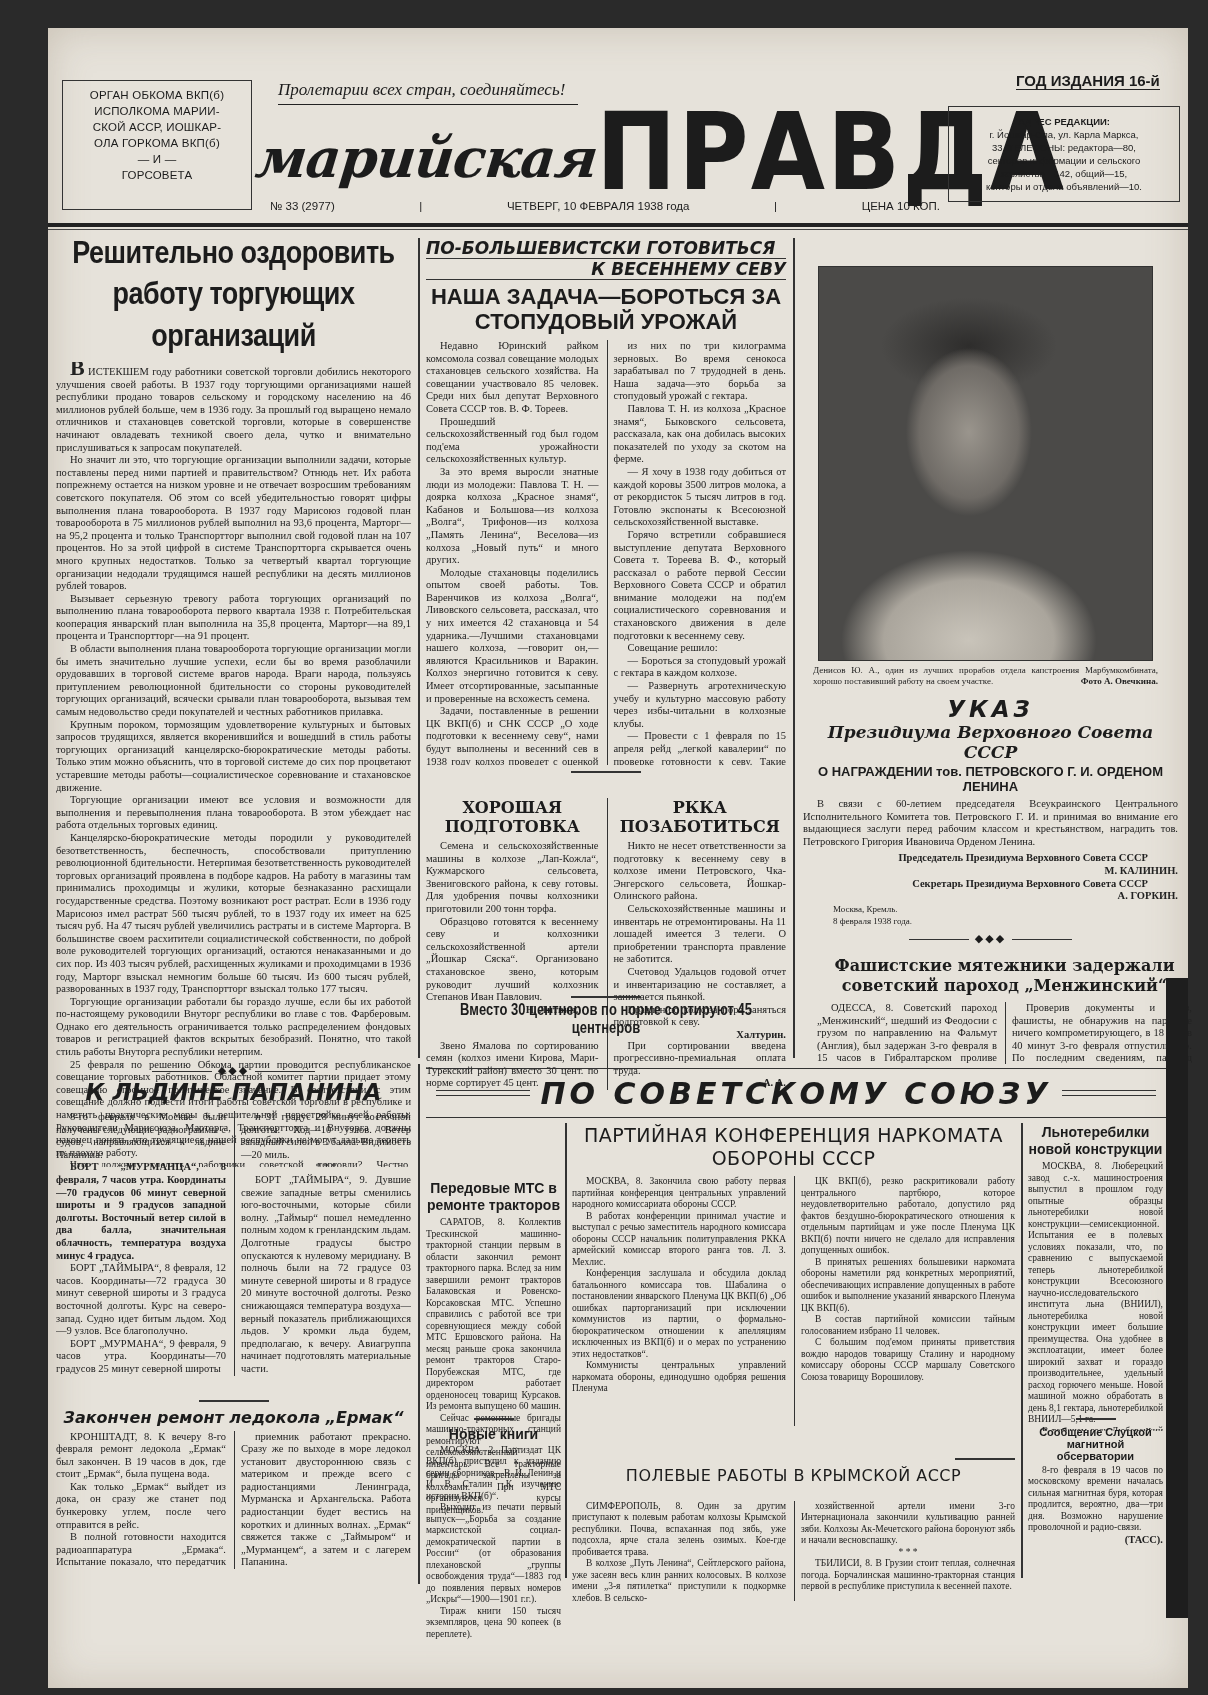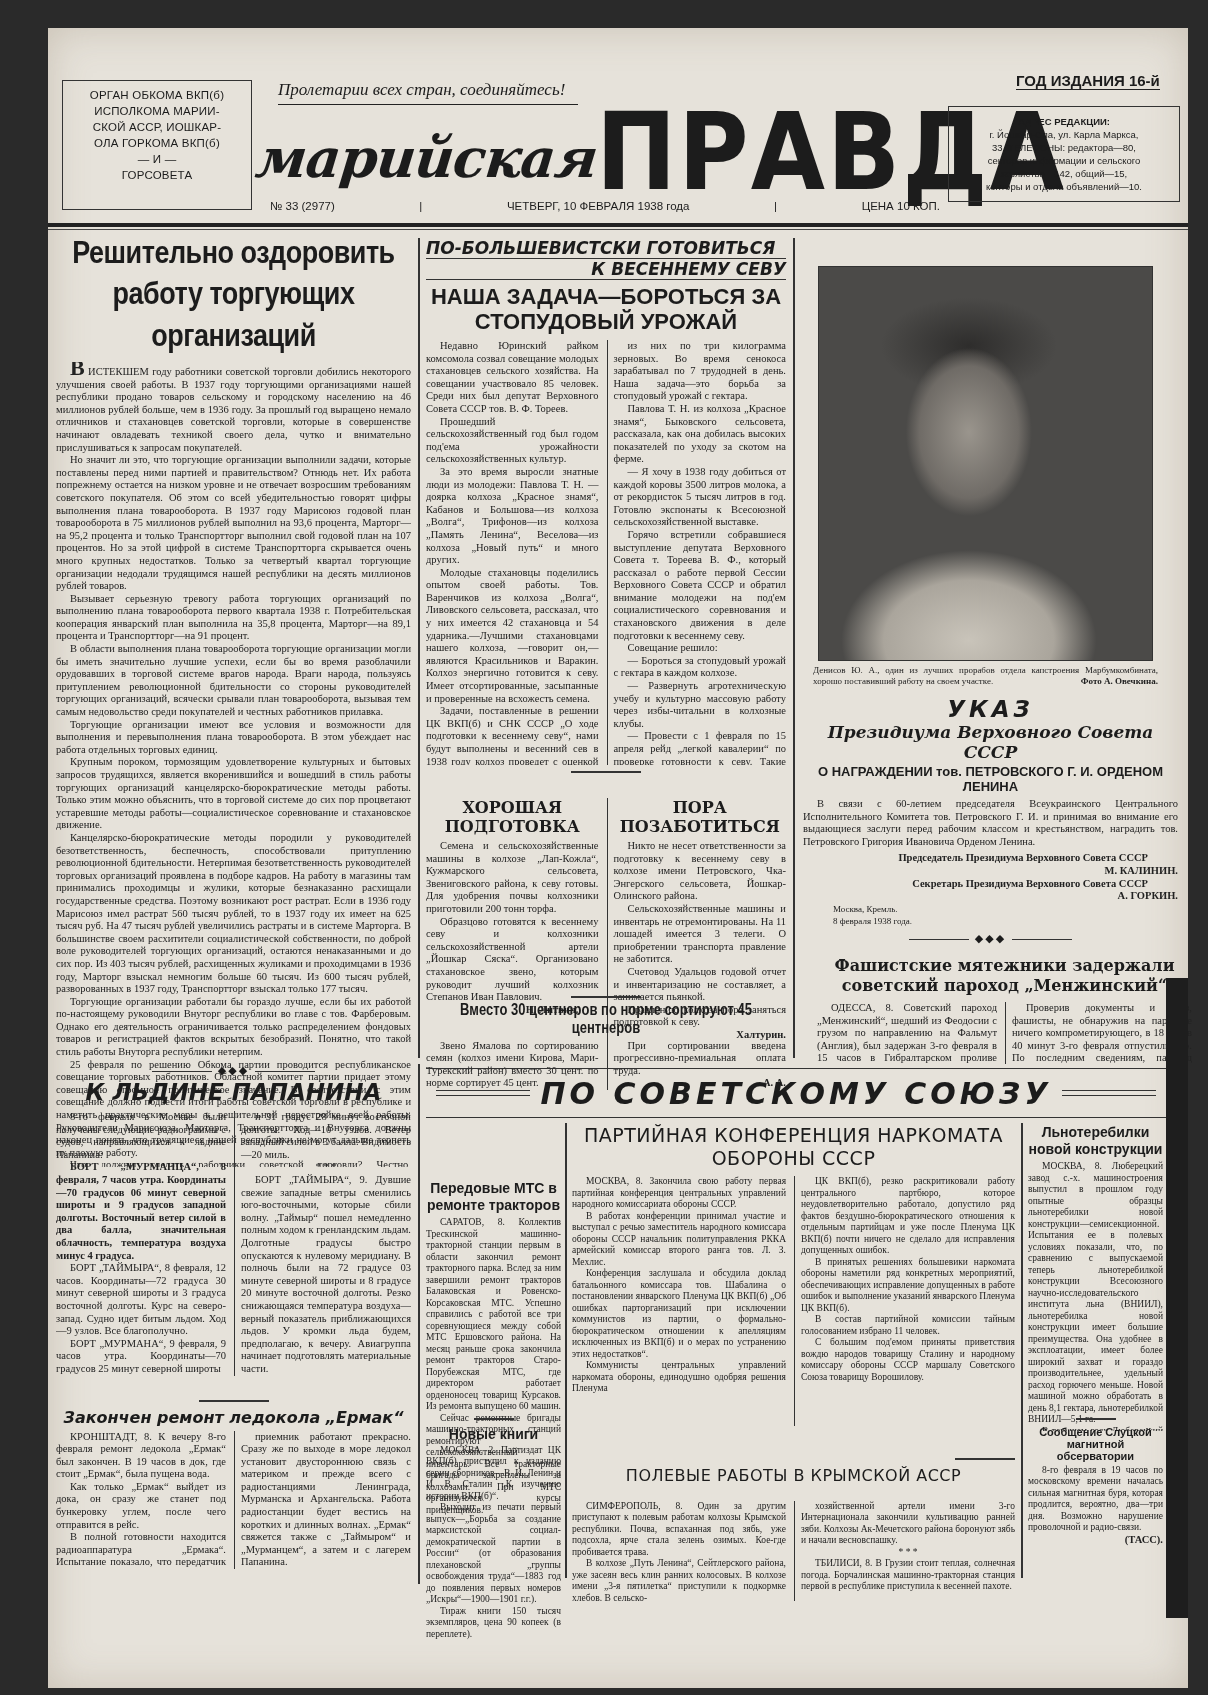--- a/index.html
+++ b/index.html
@@ -96,22 +96,22 @@
   <div class="abs vline" style="left:370px; top:210px; height:820px;"></div>
   <div class="abs vline" style="left:745px; top:210px; height:820px;"></div>
 
   <div class="abs" style="left:8px; top:212px; width:355px;">
     <h1 class="big-head">Решительно оздоровить работу торгующих организаций</h1>
     <div class="body-text" style="margin-top:14px; height:805px; overflow:hidden;">
       <p class="lead">В ИСТЕКШЕМ году работники советской торговли добились некоторого улучшения своей работы. В 1937 году торгующими организациями нашей республики продано товаров сельскому и городскому населению на 46 миллионов рублей больше, чем в 1936 году. За прошлый год выращено немало отличников и стахановцев советской торговли, которые в совершенстве начинают овладевать техникой своего дела, чутко и внимательно прислушиваться к запросам покупателей.</p>
       <p>Но значит ли это, что торгующие организации выполнили задачи, которые поставлены перед ними партией и правительством? Отнюдь нет. Их работа попрежнему остается на низком уровне и не отвечает возросшим требованиям советского покупателя. Об этом со всей убедительностью говорят цифры выполнения плана товарооборота. В 1937 году Марисоюз годовой план товарооборота в 75 миллионов рублей выполнил на 93,6 процента, Марторг—на 95,2 процента и только Транспортторг выполнил свой годовой план на 107 процентов. Но за этой цифрой в системе Транспортторга скрывается очень много крупных недостатков. Только за четвертый квартал торгующие организации недодали трудящимся нашей республики на десять миллионов рублей товаров.</p>
       <p>Вызывает серьезную тревогу работа торгующих организаций по выполнению плана товарооборота первого квартала 1938 г. Потребительская кооперация январский план выполнила на 35,8 процента, Марторг—на 89,1 процента и Транспортторг—на 91 процент.</p>
       <p>В области выполнения плана товарооборота торгующие организации могли бы иметь значительно лучшие успехи, если бы во время разоблачили орудовавших в торговой системе врагов народа. Враги народа, пользуясь притуплением революционной бдительности со стороны руководителей торгующих организаций, всячески срывали план товарооборота, вызывая тем самым недовольство среди покупателей и честных работников прилавка.</p>
+      <p>Крупным пороком, тормозящим удовлетворение культурных и бытовых запросов трудящихся, является вкоренившийся и вошедший в стиль работы торгующих организаций канцелярско-бюрократические методы работы. Только этим можно объяснить, что в торговой системе до сих пор процветают устаревшие методы работы—социалистическое соревнование и стахановское движение.</p>
       <p>Торгующие организации имеют все условия и возможности для выполнения и перевыполнения плана товарооборота. В этом убеждает нас работа отдельных торговых единиц.</p>
-      <p>Крупным пороком, тормозящим удовлетворение культурных и бытовых запросов трудящихся, является вкоренившийся и вошедший в стиль работы торгующих организаций канцелярско-бюрократические методы работы. Только этим можно объяснить, что в торговой системе до сих пор процветают устаревшие методы работы—социалистическое соревнование и стахановское движение.</p>
       <p>Канцелярско-бюрократические методы породили у руководителей безответственность, беспечность, способствовали притуплению революционной бдительности. Нетерпимая безответственность руководителей торговых организаций проявлена в подборе кадров. На работу в магазины там принимались проходимцы и жулики, которые безнаказанно расхищали государственные средства. Поэтому возникают рост растрат. Если в 1936 году Марисоюз имел растрат 560 тысяч рублей, то в 1937 году их имеет на 625 тысяч руб. На 47 тысяч рублей увеличились растраты и в системе Марторга. В большинстве своем расхитители социалистической собственности, по доброй воле руководителей торгующих организаций, остаются ненаказанными и до сих пор. Из 403 тысяч рублей, расхищенных жуликами и проходимцами в 1936 году, Марторг взыскал немногим больше 60 тысяч. Из 600 тысяч рублей, разворованных в 1937 году, Транспортторг взыскал только 177 тысяч.</p>
       <p>Торгующие организации работали бы гораздо лучше, если бы их работой по-настоящему руководили Внуторг республики во главе с тов. Фарберовым. Однако его деятельность ограничивается только распределением фондовых товаров и регистрацией фактов вскрытых безобразий. Понятно, что такой стиль работы Внуторга республики нетерпим.</p>
       <p>25 февраля по решению Обкома партии проводится республиканское совещание торговых работников. Областной комитет партии придает этому совещанию огромное политическое значение. В соответствии с этим совещание должно подвести итоги работы советской торговли в республике и наметить практические меры к решительной перестройке всей работы. Руководители Марисоюза, Марторга, Транспортторга и Внуторга должны наконец понять, что трудящиеся нашей республики не могут дальше терпеть их плохую работу.</p>
       <p>Что должны сделать работники советской торговли? Честно, добросовестно, по-большевистски взяться за выполнение постановления ЦК ВКП(б) и Совнаркома СССР о работе потребительской кооперации. Повысить революционную бдительность каждого работника, беспощадно громить и выкорчевывать врагов народа, быстрее ликвидировать последствия вредительства, развернуть действенную критику и самокритику, охватить всех работников торговой системы социалистическим соревнованием—вот задачи, за осуществление которых должны бороться работники советской торговли.</p>
     </div>
   </div>
 
   <div class="abs" style="left:378px; top:210px; width:360px;">
     <div class="italic-head" style="font-size:17px; text-align:left; border-bottom:1.2px solid #333;">ПО-БОЛЬШЕВИСТСКИ ГОТОВИТЬСЯ</div>
     <div class="italic-head" style="font-size:17px; text-align:right; border-bottom:1.2px solid #333;">К ВЕСЕННЕМУ СЕВУ</div>
@@ -143,21 +143,21 @@
   <div class="abs cols2" style="left:378px; top:770px; width:360px;">
     <div>
       <div class="serif-head" style="font-size:16px; line-height:19px;">ХОРОШАЯ ПОДГОТОВКА</div>
       <div class="body-text" style="margin-top:4px;">
         <p>Семена и сельскохозяйственные машины в колхозе „Лап-Кожла“, Кужмарского сельсовета, Звениговского района, к севу готовы. Для удобрения почвы колхозники приготовили 200 тонн торфа.</p>
         <p>Образцово готовятся к весеннему севу и колхозники сельскохозяйственной артели „Йошкар Сяска“. Организовано стахановское звено, которым руководит лучший колхозник Степанов Иван Павлович.</p>
         <div class="sig" style="margin-right:20px">Н. Литвин.</div>
       </div>
     </div>
     <div>
-      <div class="serif-head" style="font-size:16px; line-height:19px;">ПОРА ПОЗАБОТИТЬСЯ</div>
+      <div class="serif-head" style="font-size:16px; line-height:19px;">РККА ПОЗАБОТИТЬСЯ</div>
       <div class="body-text" style="margin-top:4px;">
         <p>Никто не несет ответственности за подготовку к весеннему севу в колхозе имени Петровского, Чка-Энгерского сельсовета, Йошкар-Олинского района.</p>
         <p>Сельскохозяйственные машины и инвентарь не отремонтированы. На 11 лошадей имеется 3 телеги. О приобретении транспорта правление не заботится.</p>
         <p>Счетовод Удальцов годовой отчет и инвентаризацию не составляет, а занимается пьянкой.</p>
         <p>Правлению колхоза пора заняться подготовкой к севу.</p>
         <div class="sig">Халтурин.</div>
       </div>
     </div>
   </div>
 

